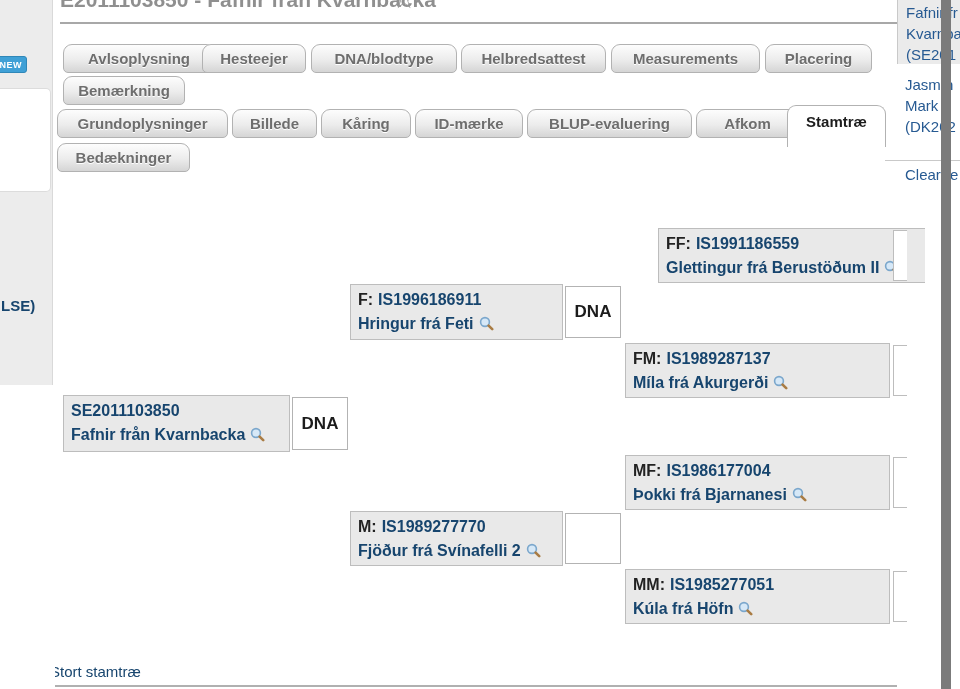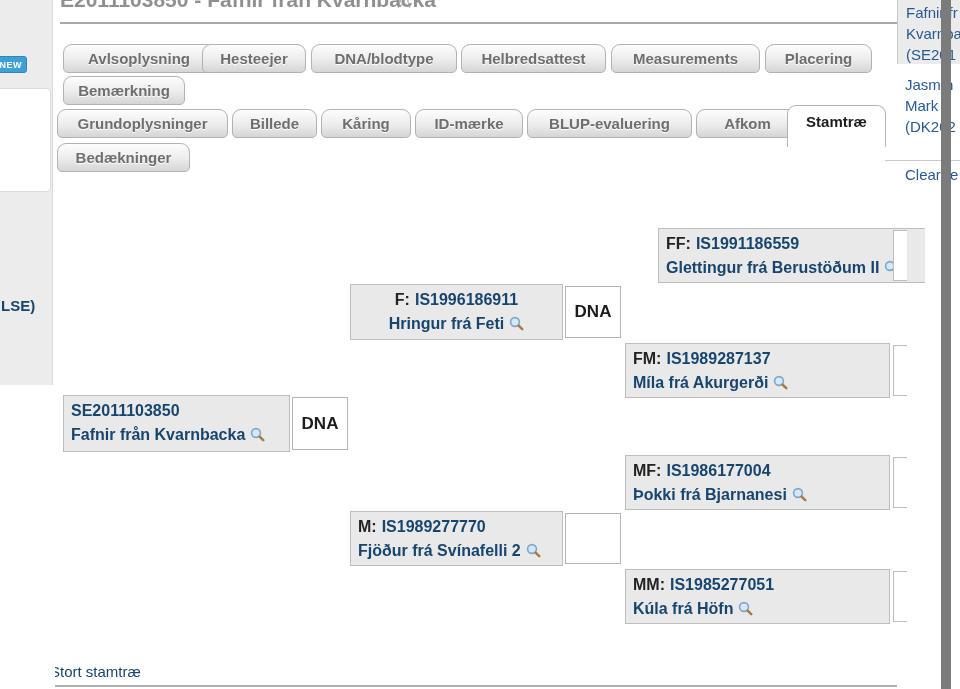--- a/index.html
+++ b/index.html
@@ -90,21 +90,21 @@
       <div><span>SE2011103850</span></div>
       <div><span>Fafnir från Kvarnbacka</span><svg class="mag" width="15" height="15" viewBox="0 0 15 15">
             <circle cx="6" cy="6" r="4.4" fill="#d6e8f7" stroke="#7ba7cc" stroke-width="1.6"></circle>
             <line x1="9.6" y1="9.6" x2="13.2" y2="13.2" stroke="#a97c44" stroke-width="2.6" stroke-linecap="round"></line>
           </svg></div>
     </div>
     <div class="dnabox" style="left:292px;top:397px;width:56px;height:53px;">
         <span>DNA</span>
       </div>
 
-    <div class="pbox" style="left:350px;top:284px;width:213px;height:56px;text-align:center;">
+    <div class="pbox" style="left:350px;top:284px;width:213px;height:56px;">
       <div><span class="prefix">F:</span><span>IS1996186911</span></div>
       <div><span>Hringur frá Feti</span><svg class="mag" width="15" height="15" viewBox="0 0 15 15">
             <circle cx="6" cy="6" r="4.4" fill="#d6e8f7" stroke="#7ba7cc" stroke-width="1.6"></circle>
             <line x1="9.6" y1="9.6" x2="13.2" y2="13.2" stroke="#a97c44" stroke-width="2.6" stroke-linecap="round"></line>
           </svg></div>
     </div>
     <div class="dnabox" style="left:565px;top:286px;width:56px;height:52px;">
         <span>DNA</span>
       </div>
 

